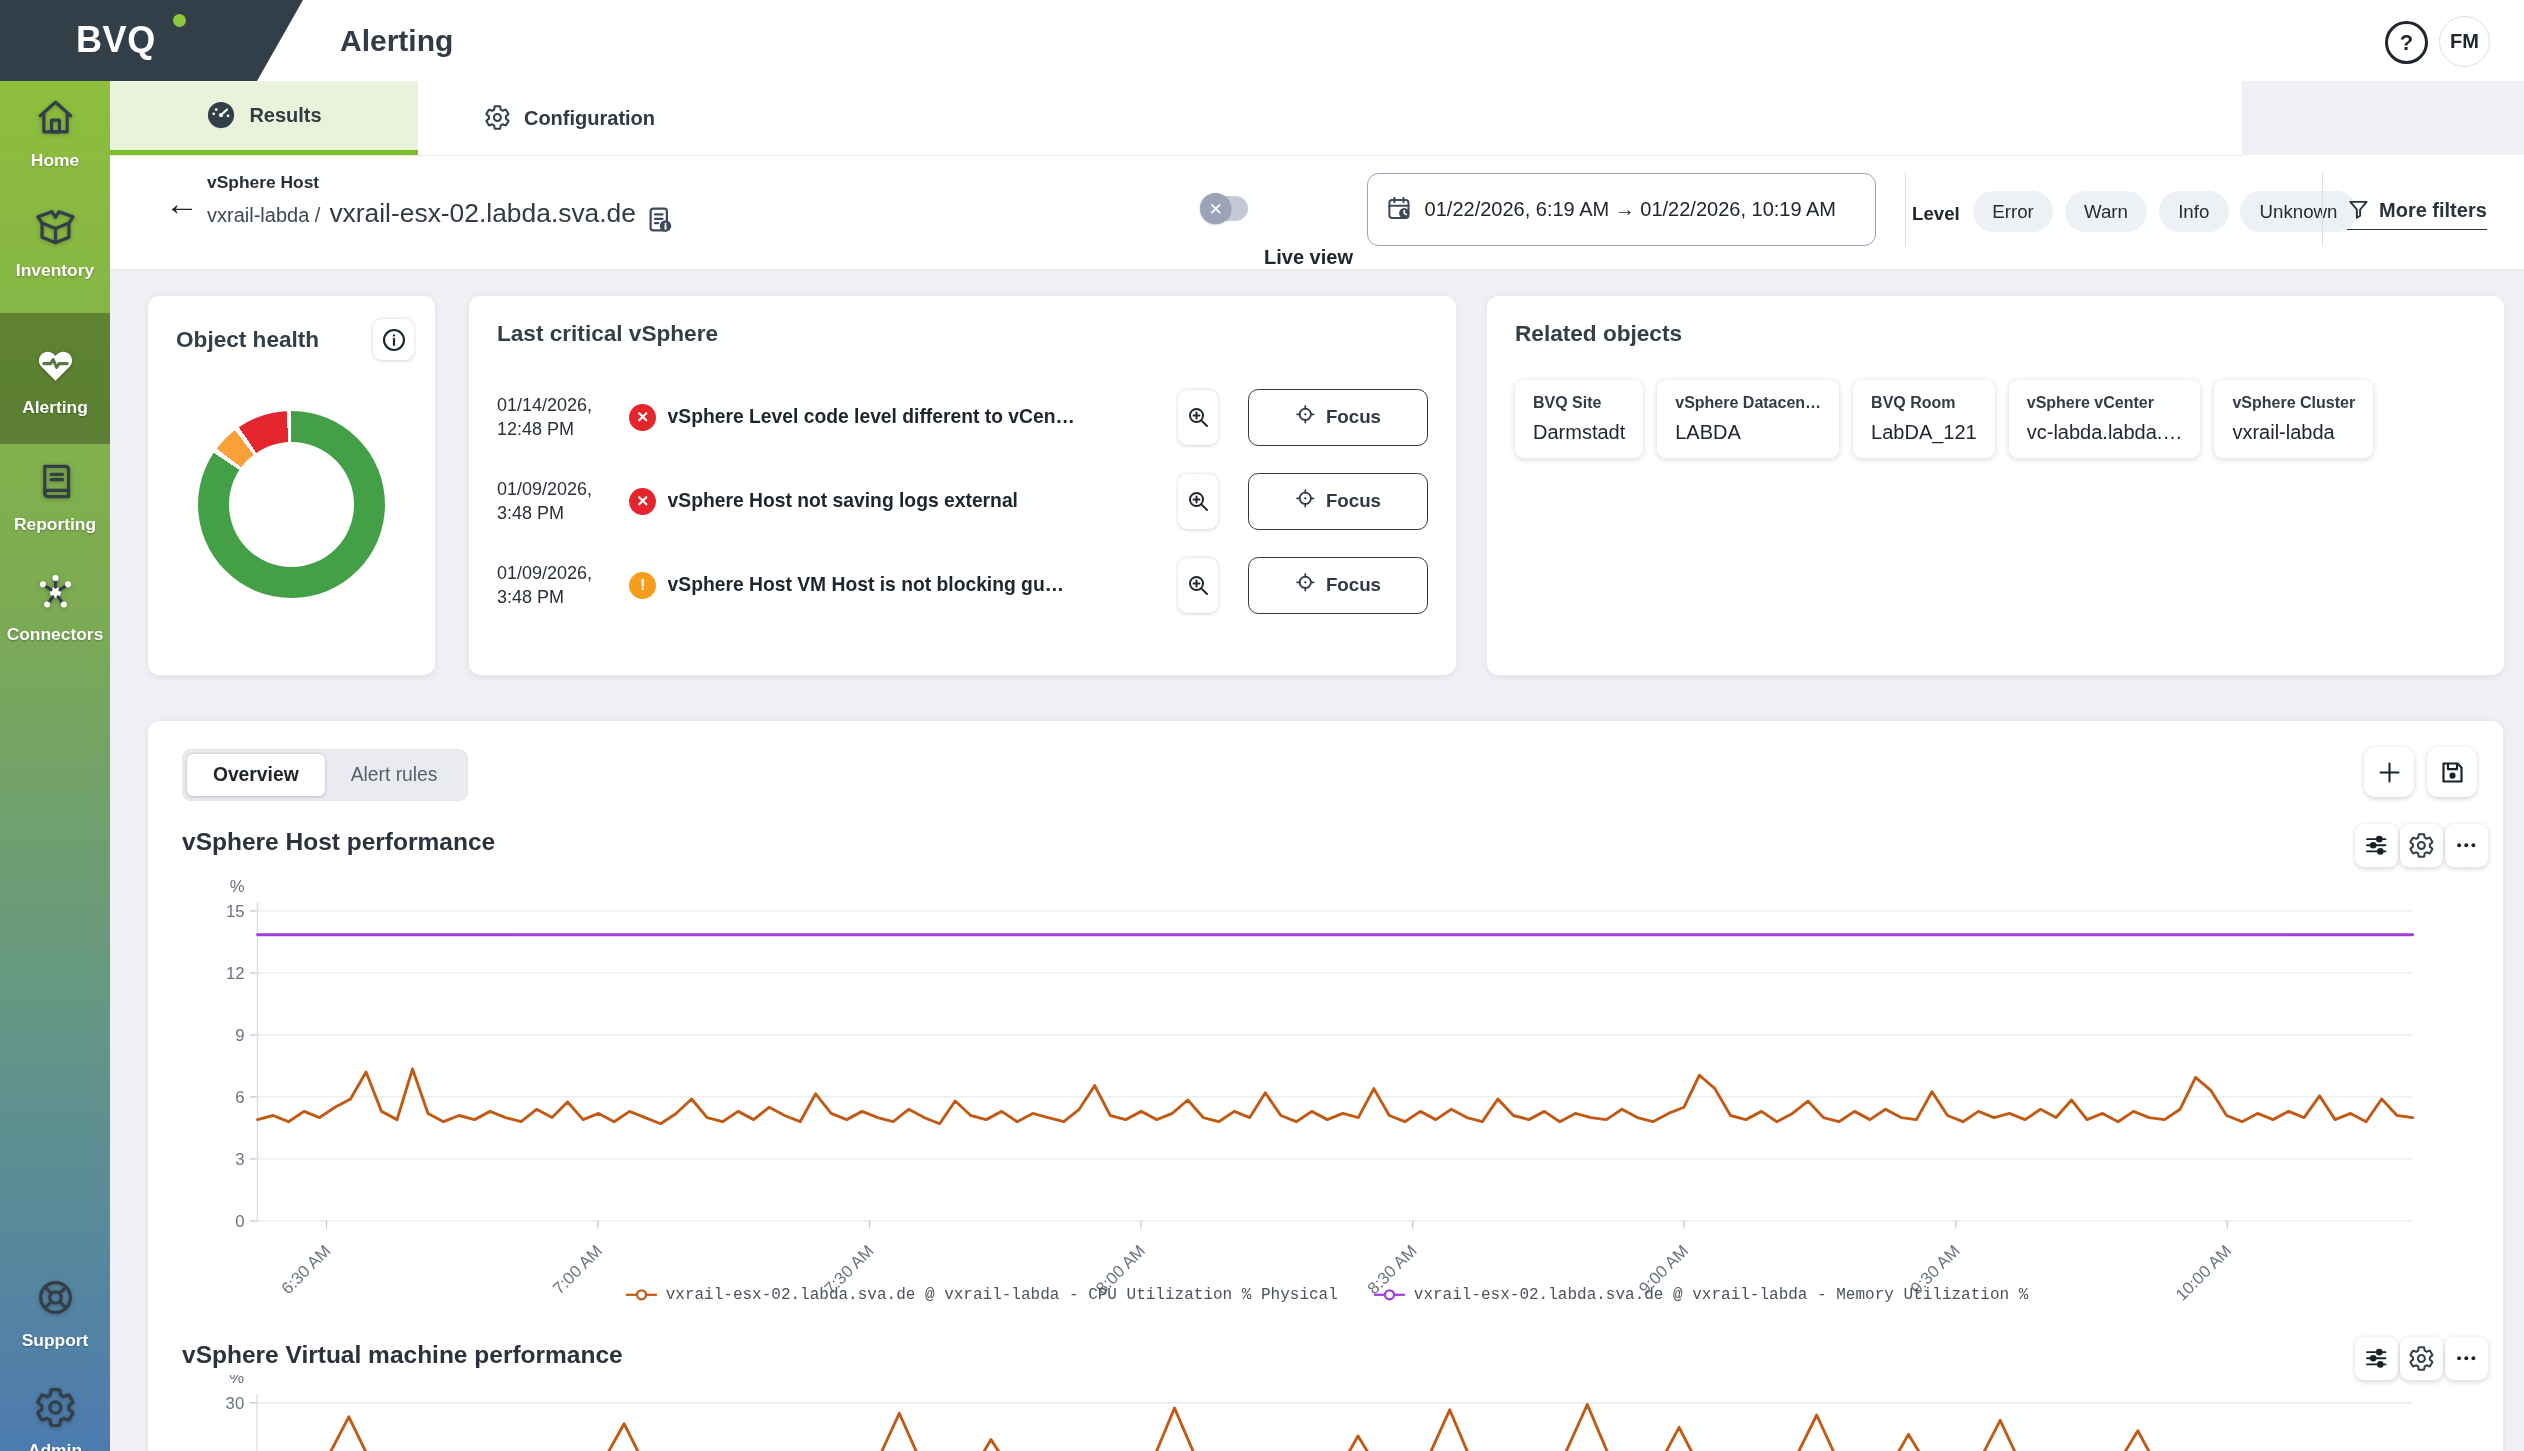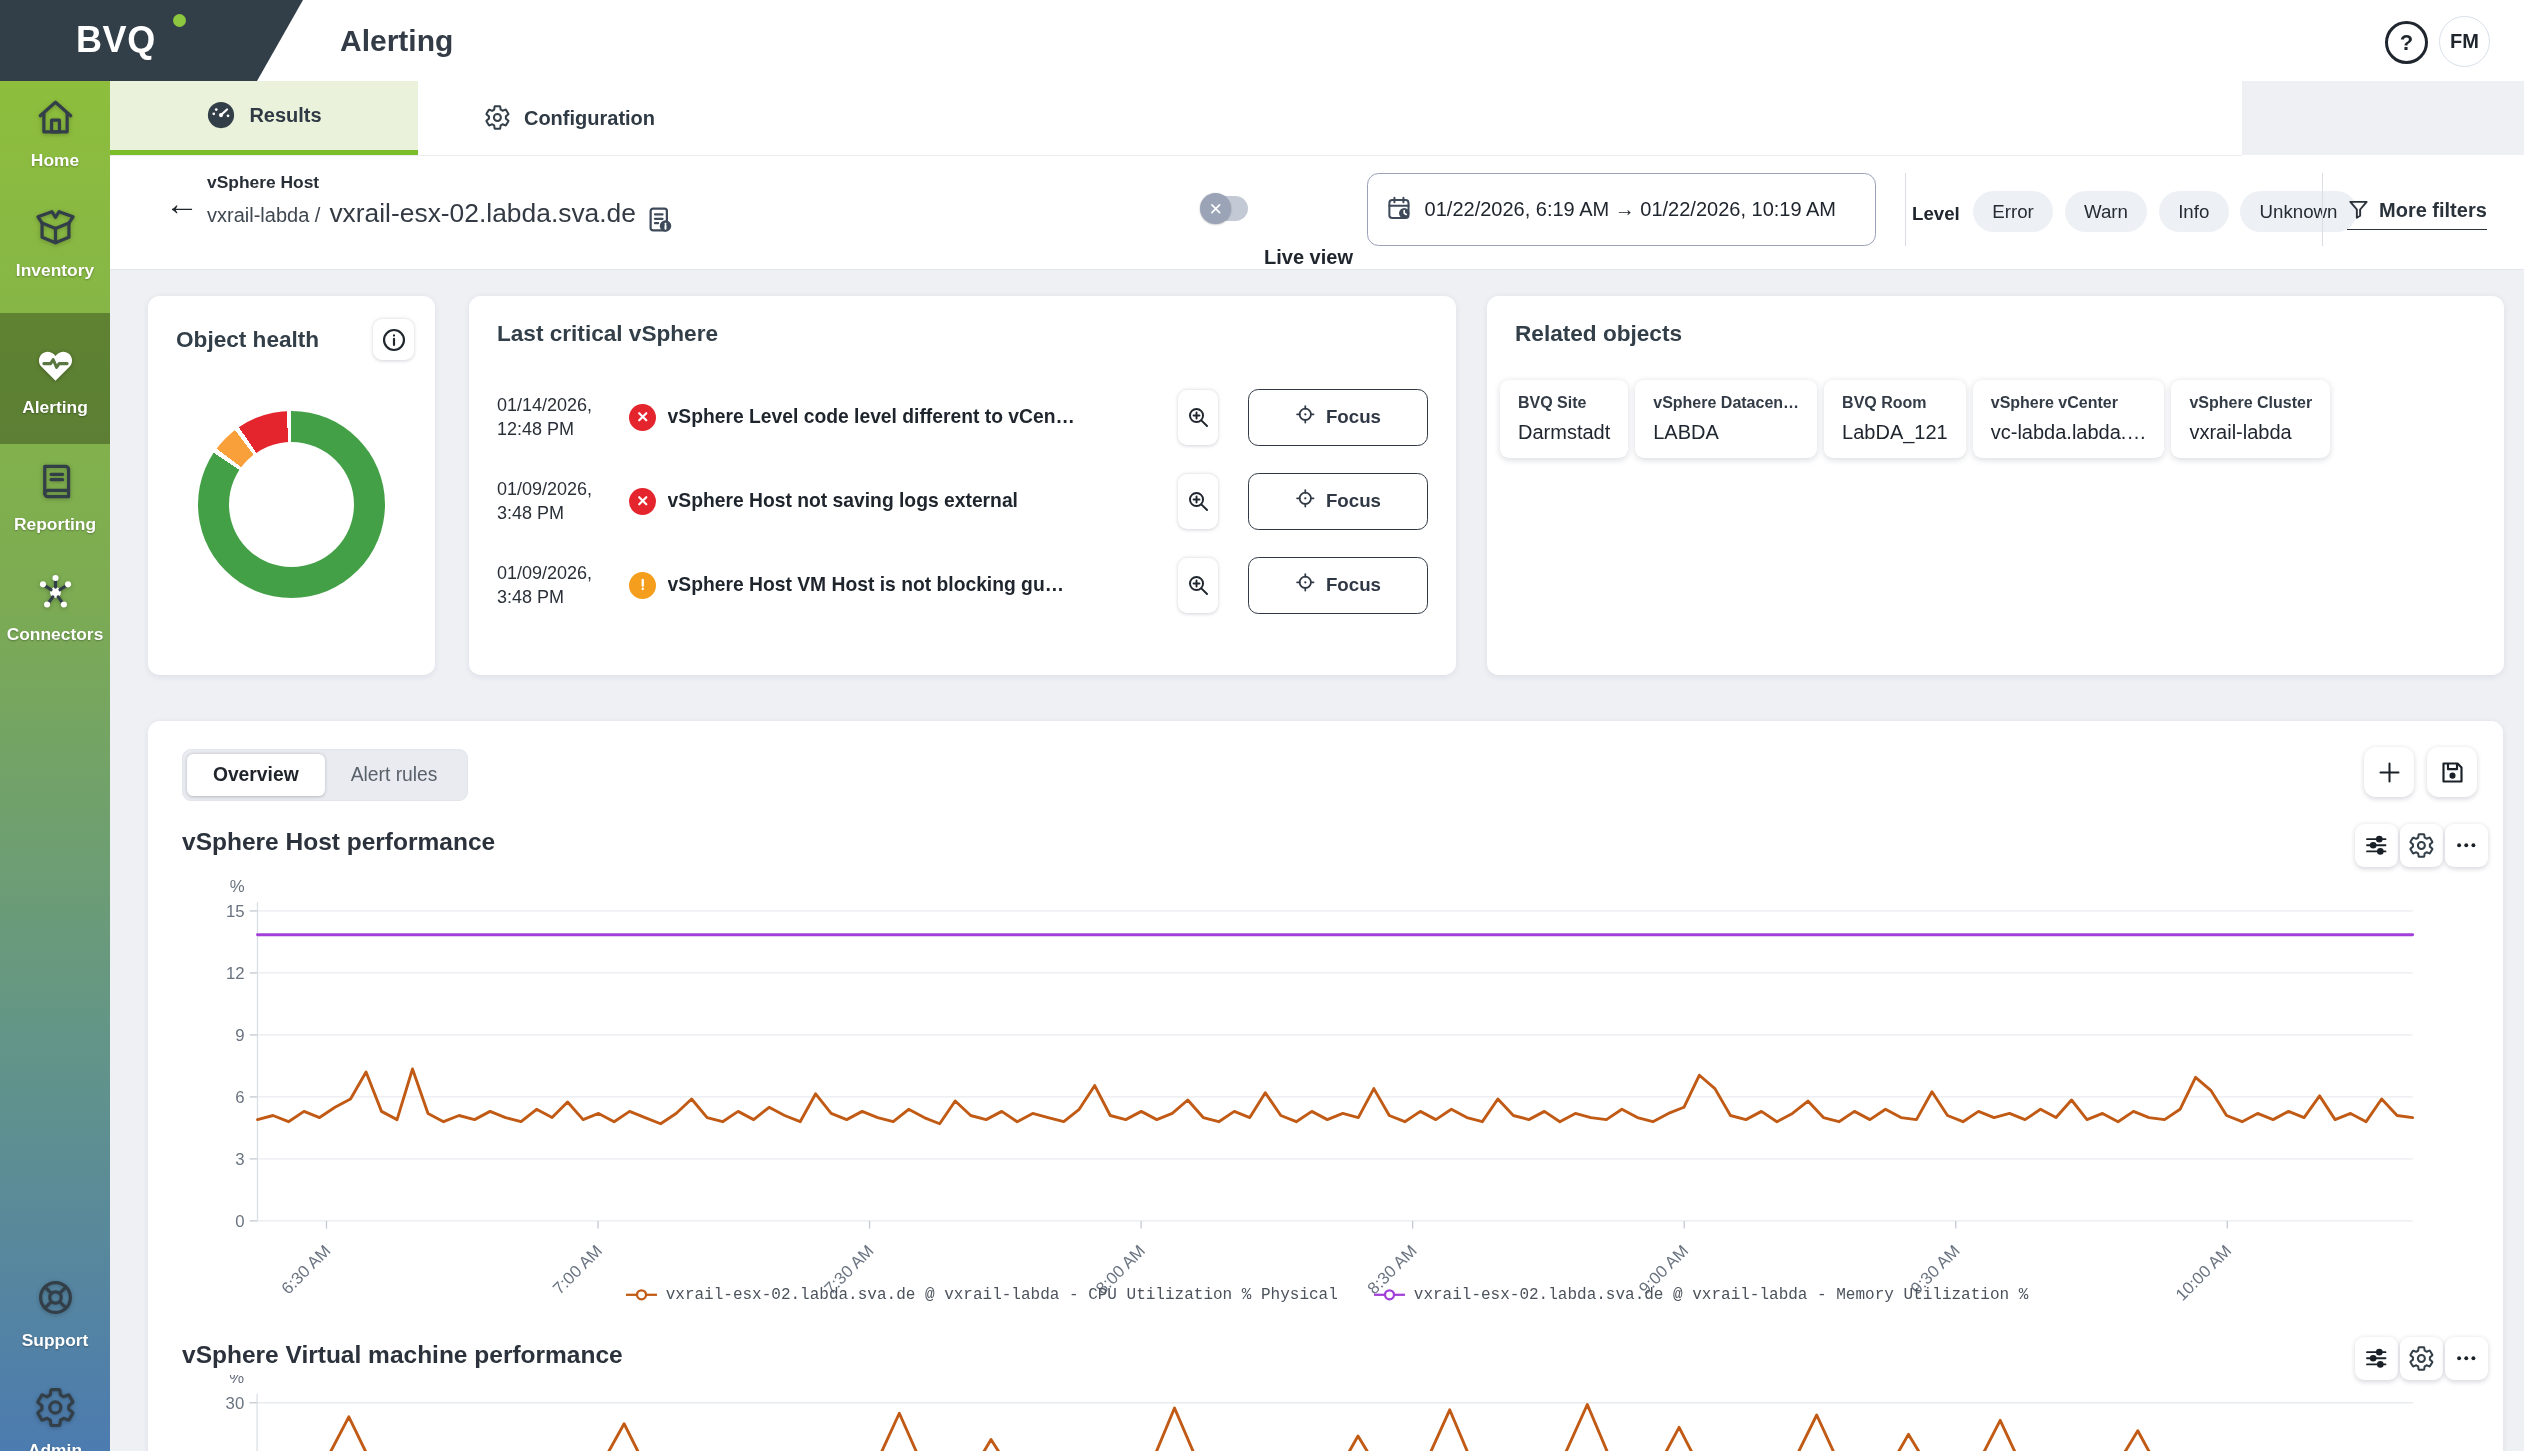--- a/index.html
+++ b/index.html
@@ -69,21 +69,21 @@
   .change-row{display:flex;align-items:center;height:72px;}
   .chg-date{width:132px;font-size:18px;color:#2A3038;line-height:1.35;}
   .chg-badge{width:27px;height:27px;border-radius:50%;margin-right:11.6px;display:flex;align-items:center;justify-content:center;flex:none;}
   .chg-badge.error{background:#E4252E;}
   .chg-badge.warning{background:#F59E1D;}
   .chg-text{font-size:19.3px;font-weight:700;color:#1F252D;max-width:416px;white-space:nowrap;overflow:hidden;flex:1;}
   .mag-btn{width:40px;height:55px;border-radius:9px;margin-left:auto;flex:none;}
   .focus-btn{width:180px;height:57px;margin-left:30px;border:1.9px solid #2F3844;border-radius:10.3px;background:#fff;
              display:flex;align-items:center;justify-content:center;gap:10.3px;cursor:pointer;flex:none;box-sizing:border-box;}
   .focus-btn span{font-size:18.7px;font-weight:700;color:#2F3844;}
-  .chips{position:absolute;left:13px;top:84px;display:flex;gap:7px;}
+  .chips{position:absolute;left:28px;top:84px;display:flex;gap:14px;}
   .chip{background:#fff;border-radius:9px;box-shadow:0 1.3px 6.4px rgba(25,35,60,.16);padding:14px 18px;cursor:pointer;}
   .chip-type{font-size:16px;font-weight:700;color:#333C46;white-space:nowrap;}
   .chip-name{font-size:20px;color:#202730;margin-top:9px;white-space:nowrap;}
   
   .seg{position:absolute;left:34px;top:28px;display:inline-flex;background:#E9EBF0;border-radius:9px;padding:3.9px;border:0.6px solid #E2E5EA;}
   .seg-opt{padding:10.3px 26px;font-size:19.3px;color:#59616B;border-radius:6.4px;cursor:pointer;white-space:nowrap;}
   .seg-opt.active{background:#fff;font-weight:600;color:#20252C;box-shadow:0 0.6px 3.2px rgba(0,0,0,.22);}
   .sq-btn{position:absolute;width:50px;height:50px;border-radius:11.6px;background:#fff;box-shadow:0 1.3px 5.2px rgba(25,35,60,.18);
           display:flex;align-items:center;justify-content:center;cursor:pointer;}
   .chart-title{position:absolute;left:34px;font-size:24.5px;font-weight:600;color:#2B323B;}

